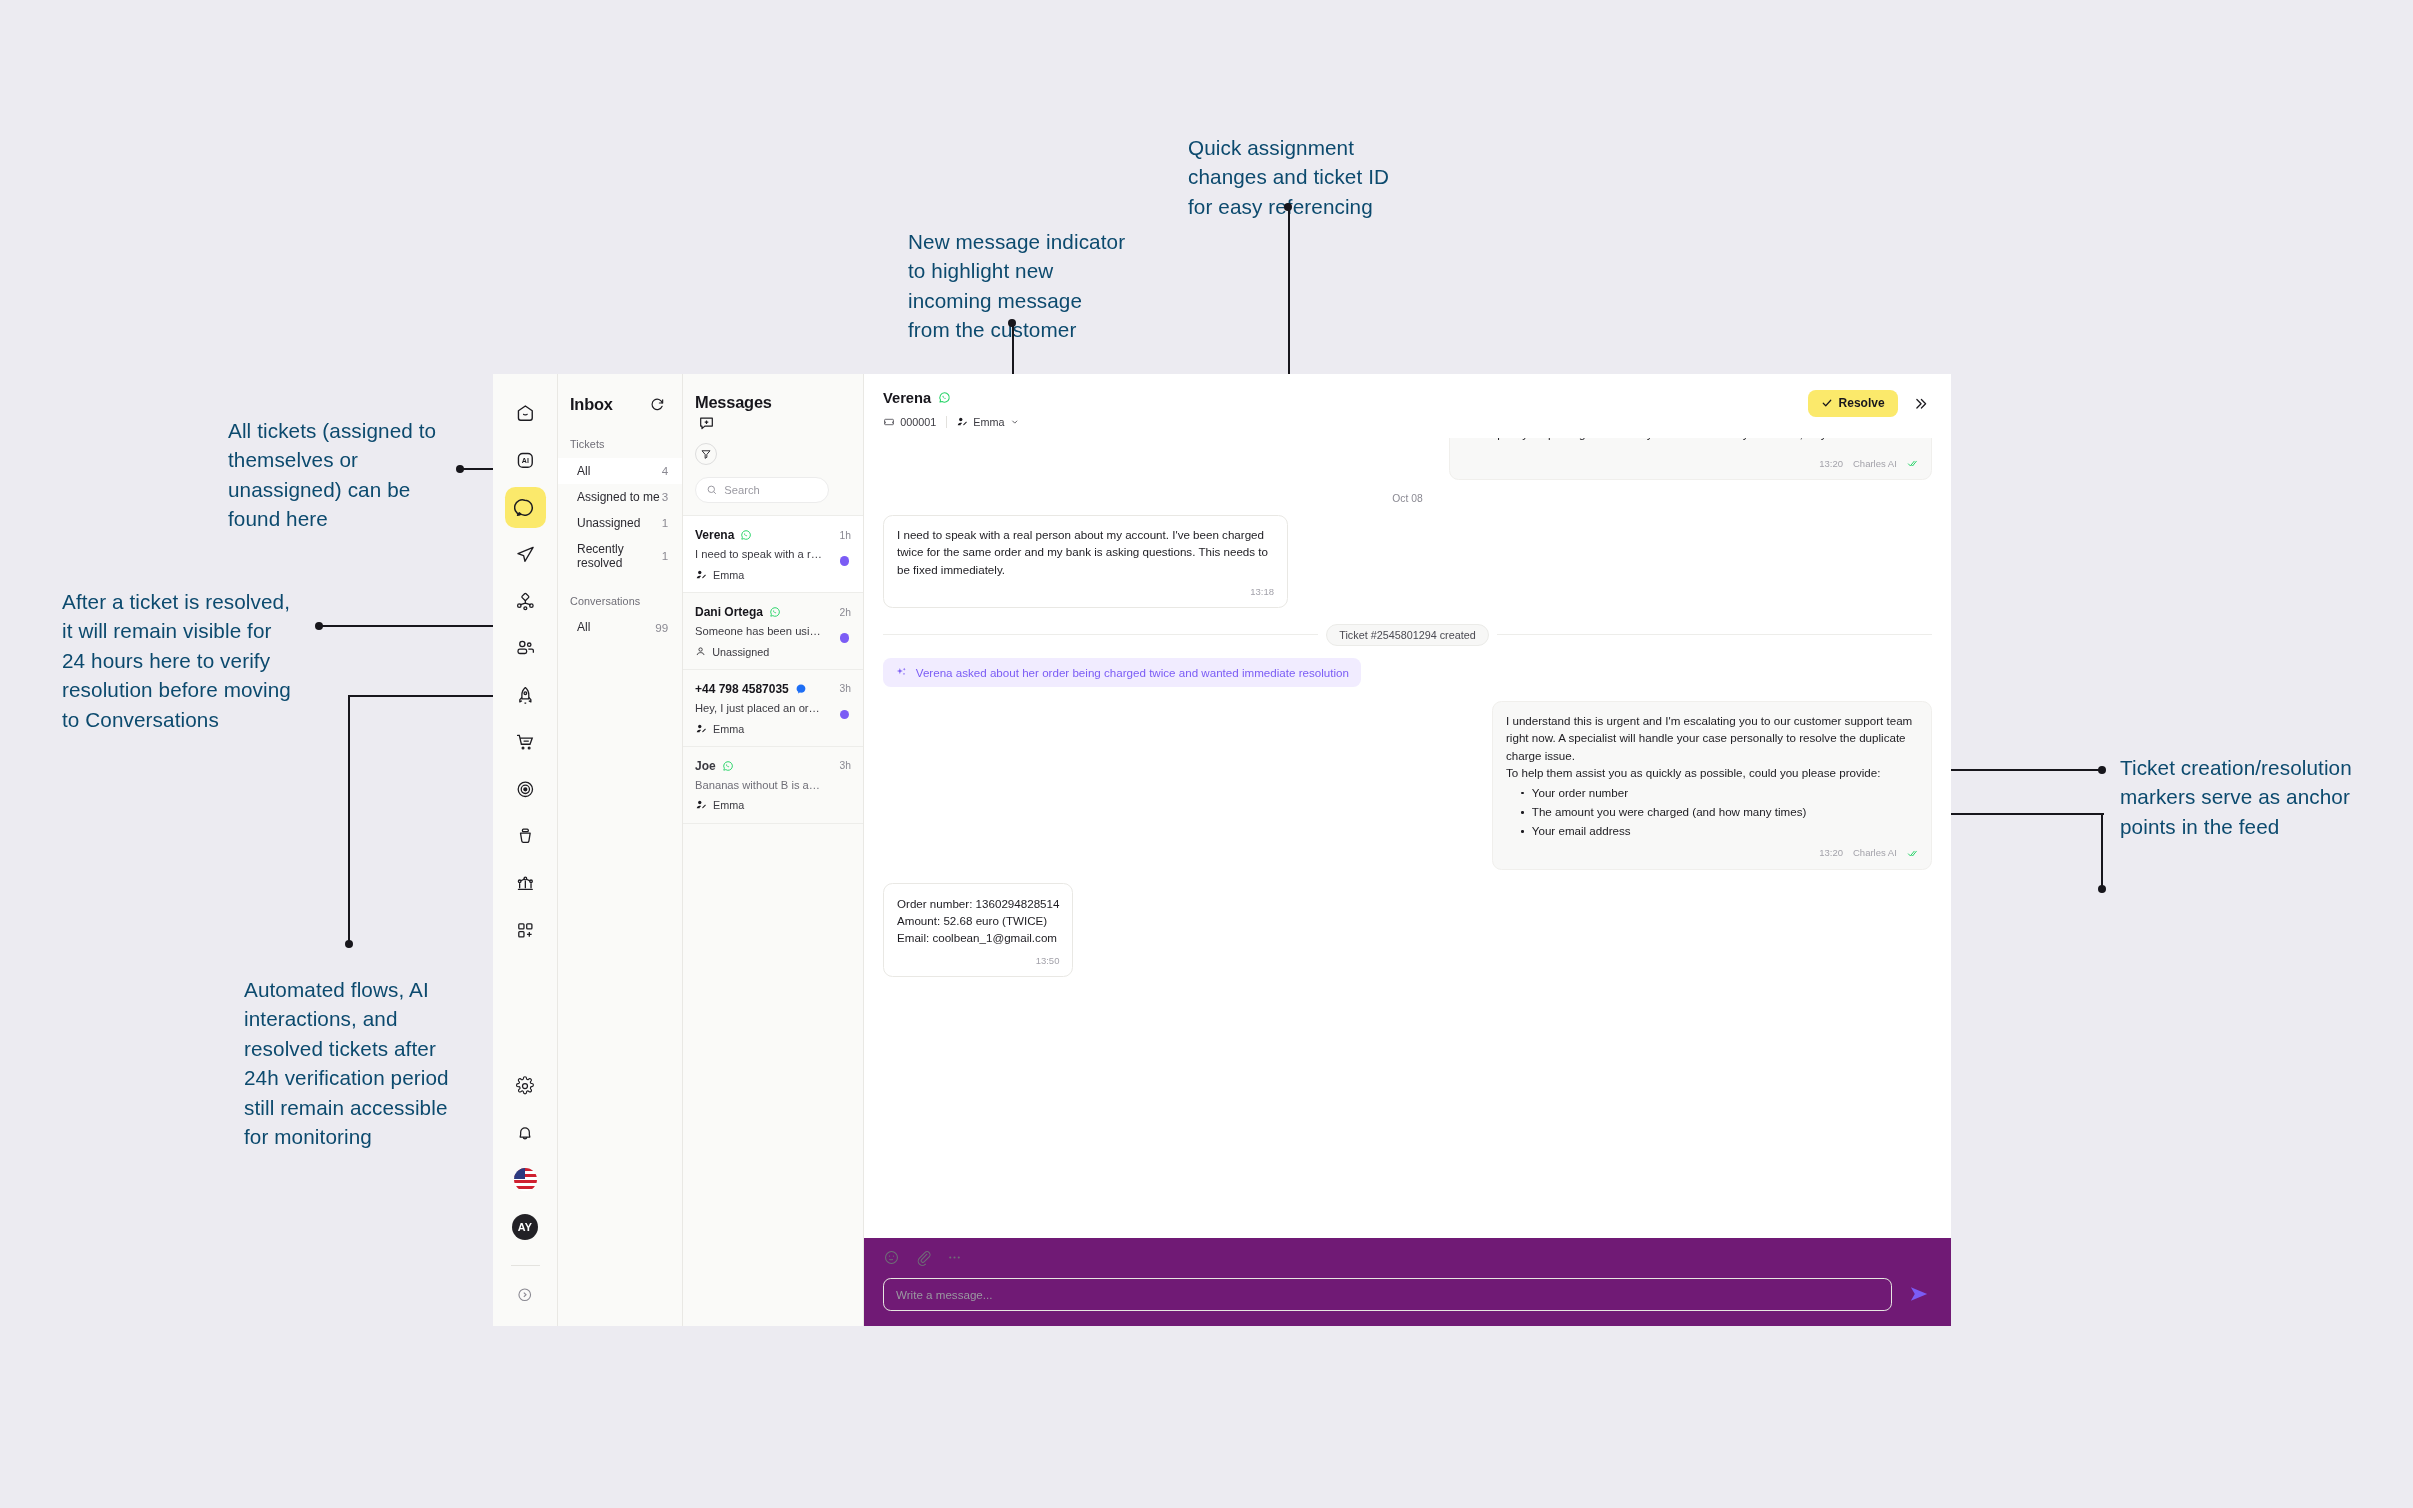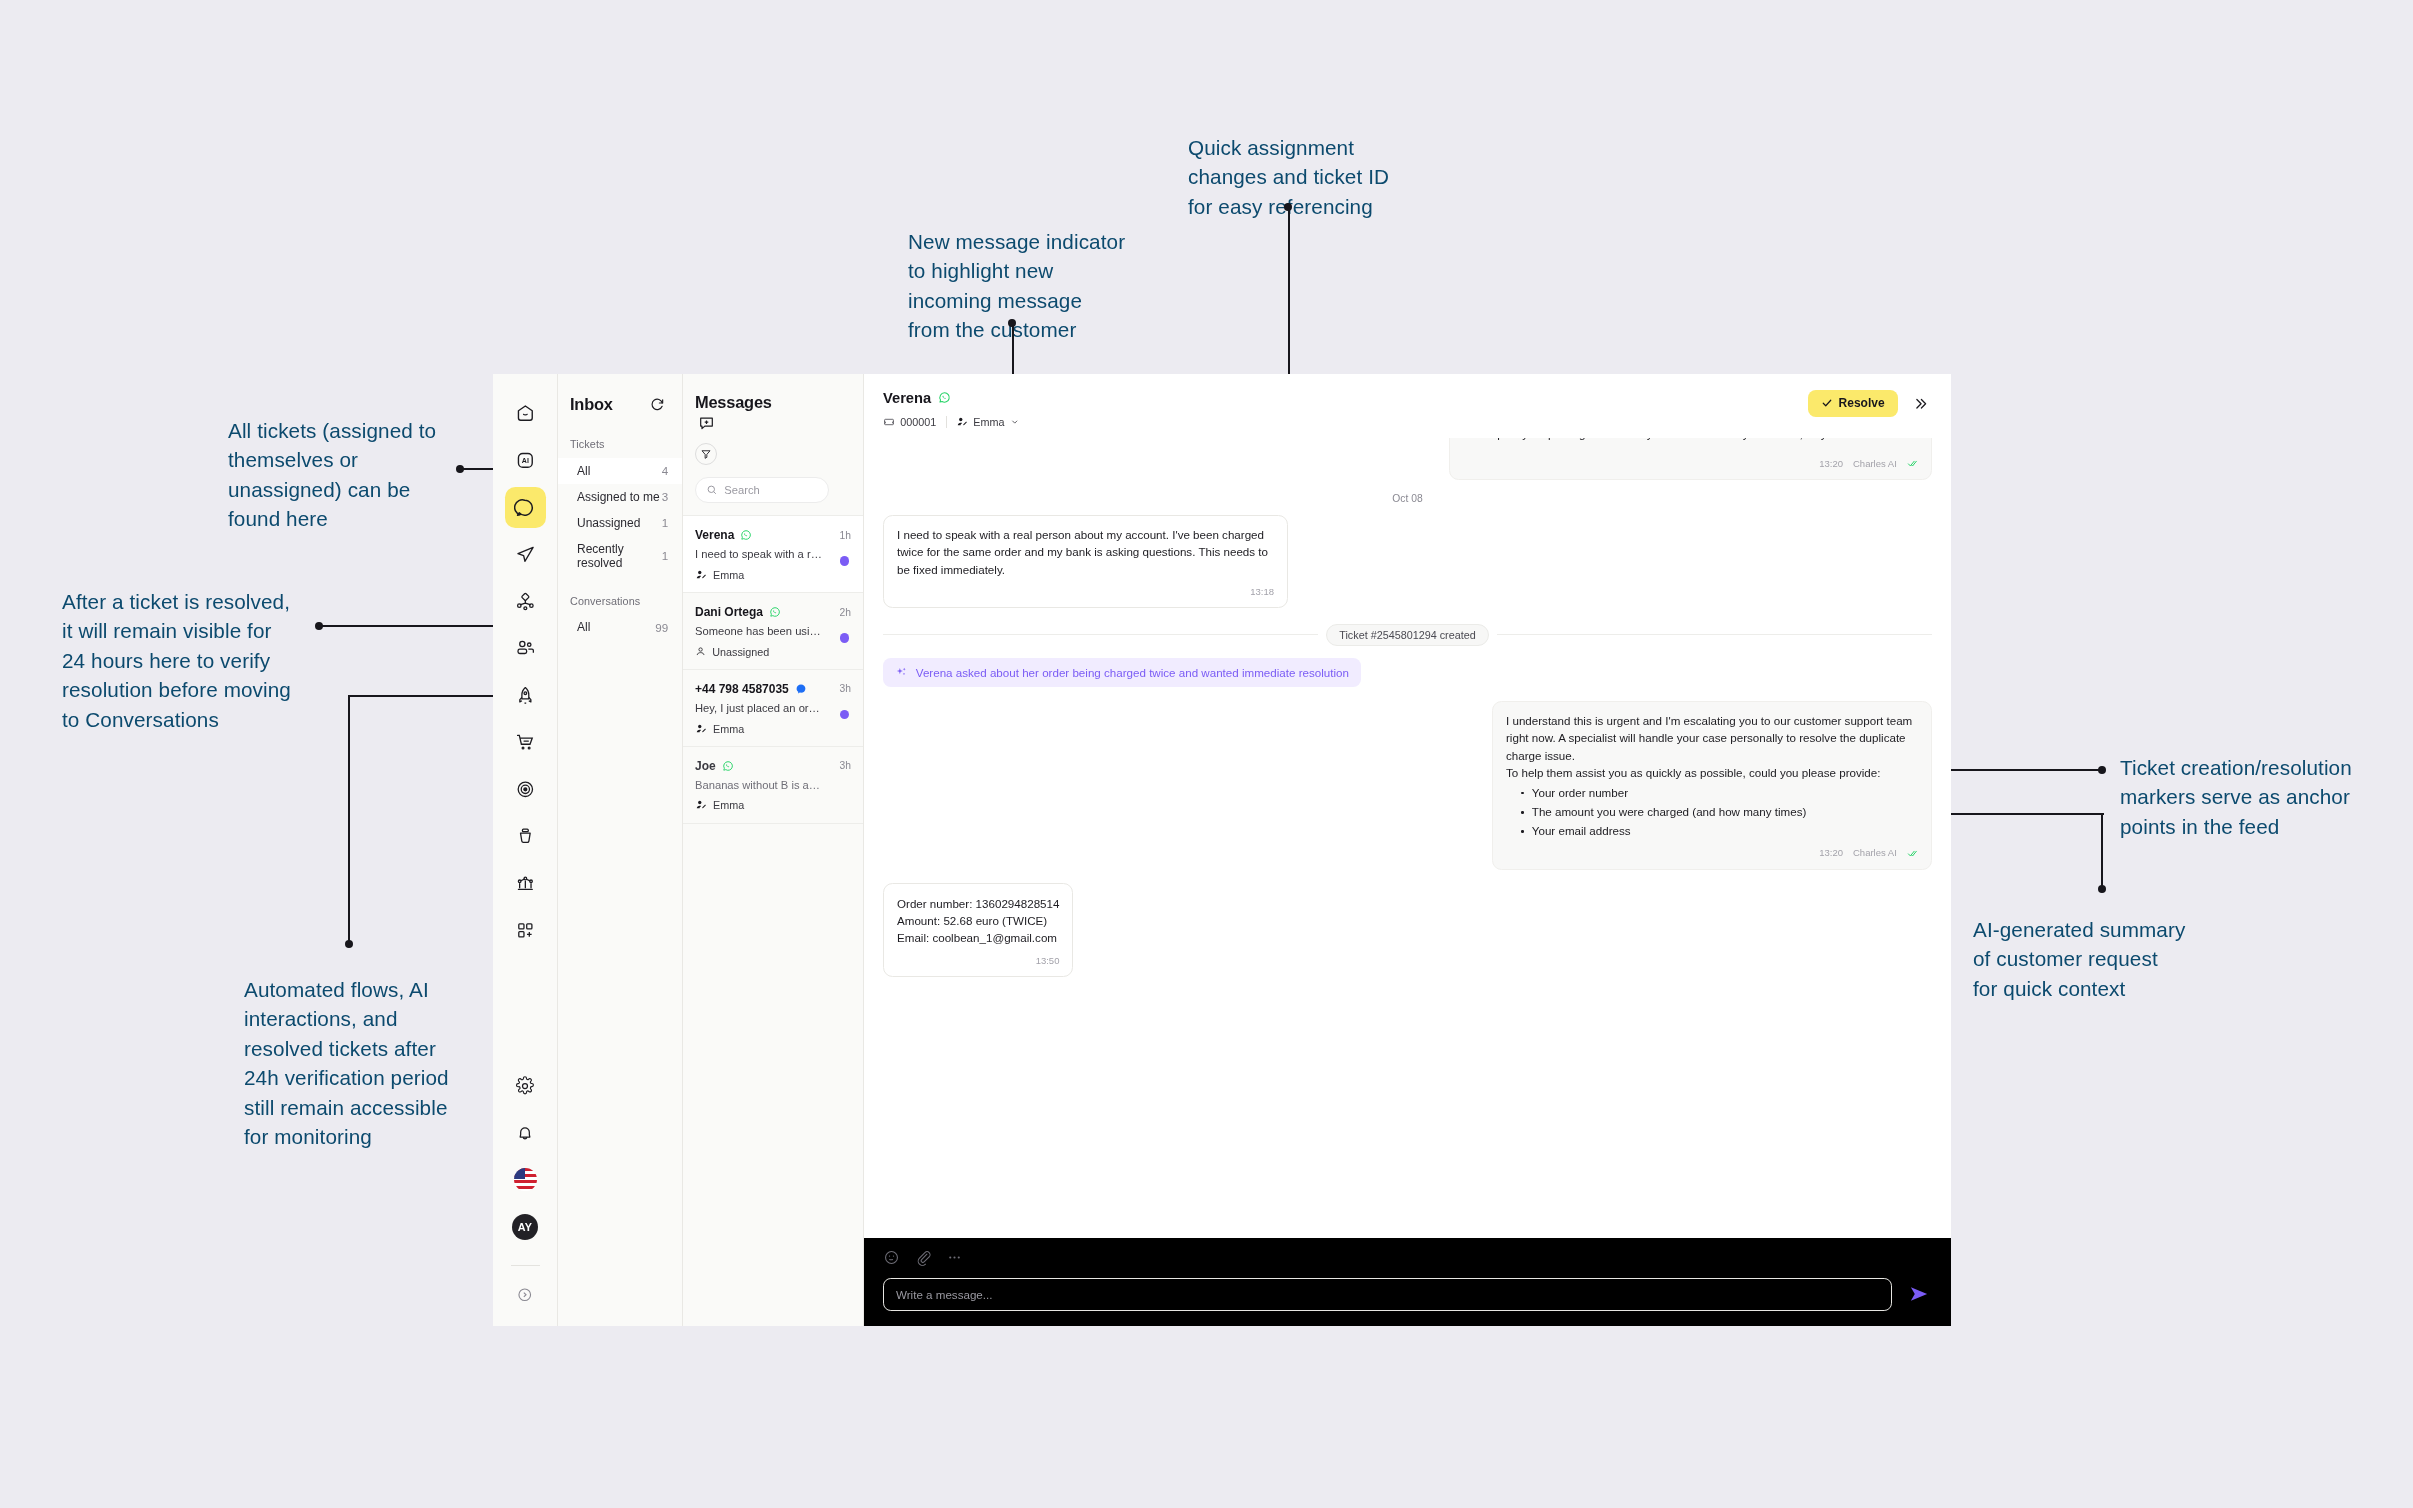--- a/index.html
+++ b/index.html
@@ -194,21 +194,21 @@
     background:#f1ecff; border-radius: 7.8px;
     padding: 7.8px 12px; display:inline-flex; align-items:center; gap:7.8px;
     font-size: 11.6px; color:#7b5cf5; margin-bottom: 13.8px;
   }
   .bullets { margin: 2.6px 0 0 13.8px; }
   .bullets li { list-style: none; position: relative; padding-left: 12px; margin-top: 1.7px; }
   .bullets li:before {
     content:""; position:absolute; left:1.7px; top:7.8px;
     width:2.6px; height:2.6px; border-radius:50%; background:#1d1c21;
   }
-  .composer { padding: 10.3px 19px 15.5px 19px; background:#000000; }
+  .composer { padding: 10.3px 19px 15.5px 19px; background:#701a75; }
   .comp-icons { display:flex; align-items:center; gap:14.7px; margin-bottom: 12px; color:#6f6e77; }
   .comp-row { display:flex; align-items:center; gap: 13.8px; }
   .comp-input {
     flex:1 1 auto; height: 33px; border:0.9px solid #e7e6e2; border-radius: 7.8px;
     display:flex; align-items:center; padding: 0 12px;
     font-size: 11.6px; color:#9a99a1;
   }
 </style>
 </head>
 <body>
@@ -254,23 +254,20 @@
   <div class="dot" style="left:1284px; top:203px;"></div>
   <div class="leader lv" style="left:1288px; top:207px; height:241px;"></div>
   <div class="leader lh" style="left:1258px; top:446px; width:31px;"></div>
 
   <div class="anno" style="left:2120px; top:741px; width:284px;">Ticket creation/resolution
 markers serve as anchor
 points in the feed</div>
   <div class="dot" style="left:2098px; top:766px;"></div>
   <div class="leader lh" style="left:1951px; top:769px; width:150px;"></div>
 
-  <div class="anno" style="left:1973px; top:903px; width:259px;">AI-generated summary
-of customer request
-for quick context</div>
   <div class="dot" style="left:2098px; top:885px;"></div>
   <div class="leader lv" style="left:2101px; top:813px; height:76px;"></div>
   <div class="leader lh" style="left:1951px; top:813px; width:153px;"></div>
 
   <div id="app">
 
     <div class="rail">
       <div class="rail-btn">
         <svg width="20.7" height="20.7" viewBox="0 0 24 24" fill="none" stroke="currentColor" stroke-width="1.6" stroke-linecap="round" stroke-linejoin="round">
           <path d="M12 3.5 20 9v8.5a2.5 2.5 0 0 1-2.5 2.5h-11A2.5 2.5 0 0 1 4 17.5V9z"></path>

